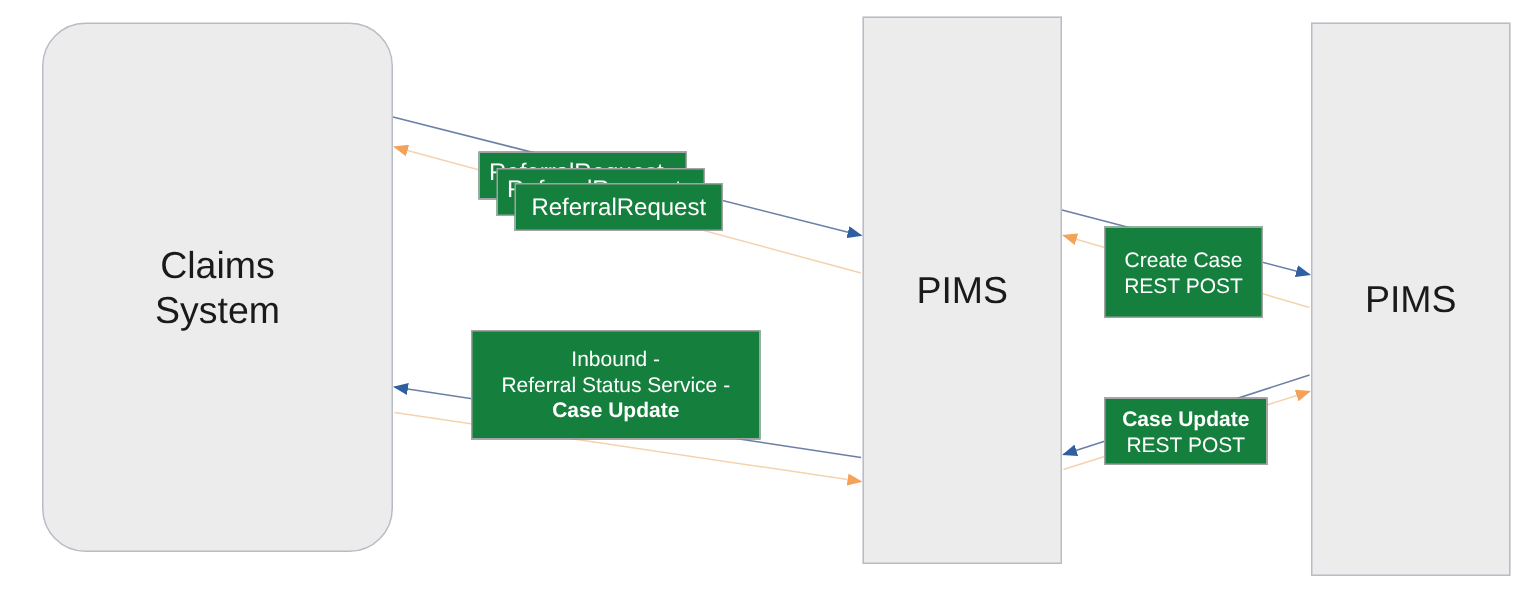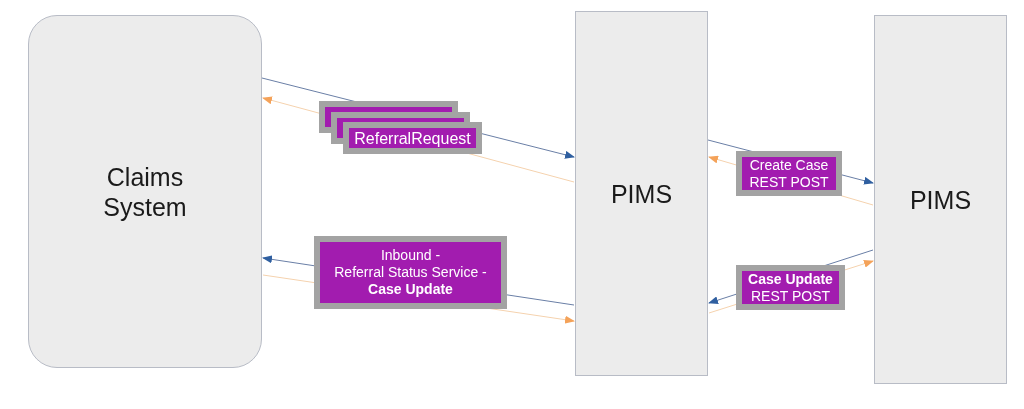--- a/index.html
+++ b/index.html
@@ -6,30 +6,30 @@
     body { width:1024px; height:409px; position:relative; overflow:hidden;
            font-family:"Liberation Sans", sans-serif; }
     .node { position:absolute; background:#ececec; border:1.5px solid #b8bcc6;
             box-sizing:border-box; display:flex; align-items:center; justify-content:center;
             text-align:center; color:#1a1a1a; font-size:25px; line-height:30px; }
     .node span { display:block; }
     #claims { left:28px; top:15px; width:234px; height:353px;border-radius:29px; }
     #adaptor { left:575px; top:11px; width:133px; height:365px; }
     #pims { left:874px; top:15px; width:133px; height:369px; }
     svg.wires { position:absolute; left:0; top:0; width:1024px; height:409px; }
-    .label { position:absolute; background:#a21caf; color:#ffffff; border:6px solid #a3a3a3;
+    .label { position:absolute; background:#15803d; color:#ffffff; border:1px solid #a3a3a3;
              box-sizing:border-box; text-align:center; font-size:14px; line-height:17px;
              display:flex; flex-direction:column; justify-content:center; }
     .label b { font-weight:bold; }
     #rr1 { left:319px; top:101px; width:139px; height:32px; justify-content:flex-start; padding:5px 0 0 6px; text-align:left; font-size:16px; }
     #rr2 { left:331px; top:112px; width:139px; height:32px; justify-content:flex-start; padding:5px 0 0 6px; text-align:left; font-size:16px; }
     #rr3 { left:343px; top:122px; width:139px; height:32px; font-size:16px; }
-    #create { left:736px; top:151px; width:106px; height:45px;align-items:center; }
+    #create { left:736px; top:151px; width:106px; height:61px;align-items:center; }
     #update { left:736px; top:265px; width:109px; height:45px; }
-    #inbound { left:314px; top:236px; width:193px; height:73px; }
+    #inbound { left:314px; top:220px; width:193px; height:73px; }
   </style>
 </head>
 <body>
 
 <svg class="wires">
   <defs>
     <marker id="ah-blue" markerWidth="10" markerHeight="8" refX="9" refY="4" orient="auto" markerUnits="userSpaceOnUse">
       <path d="M0,0 L10,4 L0,8 z" fill="#2f5fa0"></path>
     </marker>
     <marker id="ah-orange" markerWidth="10" markerHeight="8" refX="9" refY="4" orient="auto" markerUnits="userSpaceOnUse">

